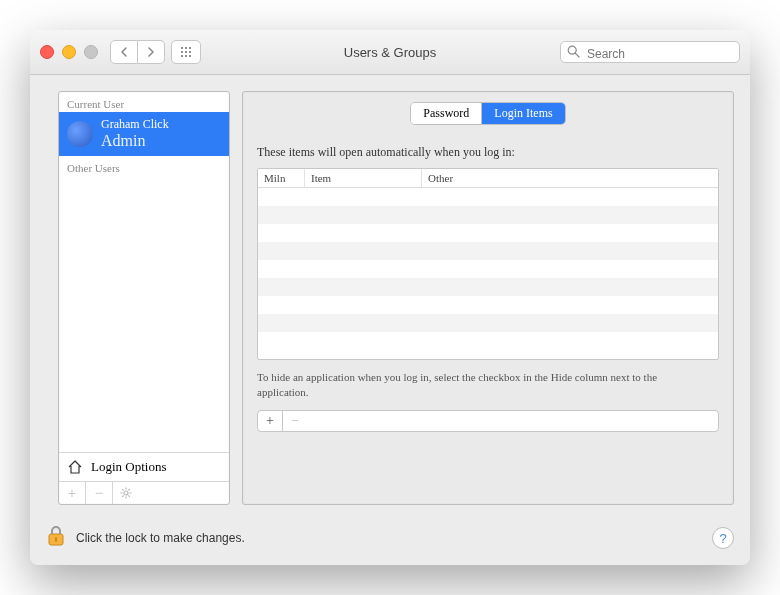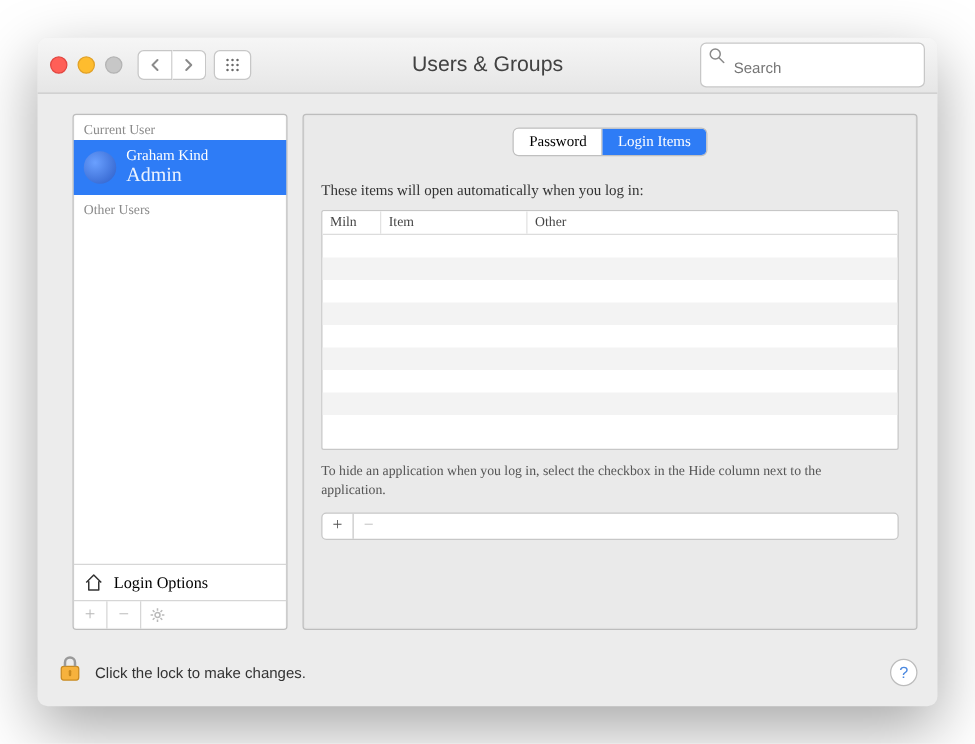--- a/index.html
+++ b/index.html
@@ -10,23 +10,23 @@
   .tl{width:12px;height:12px;border-radius:50%;}
   .tl.red{background:#ff5f57;border:0.5px solid #e24640;}
   .tl.yel{background:#febc2e;border:0.5px solid #e1a126;}
   .tl.grn{background:#c7c7c7;border:0.5px solid #b3b3b3;}
   .tb-btn{height:22px;border:1px solid #c7c7c7;background:#fff;border-radius:5px;display:flex;align-items:center;justify-content:center;color:#6e6e6e;}
   .nav-group{display:flex;}
   .nav-group .tb-btn{width:26px;border-radius:0;}
   .nav-group .tb-btn:first-child{border-top-left-radius:5px;border-bottom-left-radius:5px;}
   .nav-group .tb-btn:last-child{border-top-right-radius:5px;border-bottom-right-radius:5px;border-left:none;}
   .grid-btn{width:28px;margin-left:6px;}
-  .title{position:absolute;left:0;right:0;text-align:center;font-size:17px;color:#424242;pointer-events:none;}
+  .title{position:absolute;left:0;right:0;text-align:center;font-size:13px;color:#424242;pointer-events:none;}
   .search{margin-left:auto;width:180px;}
-  .search-input{width:100%;height:36px;border:1px solid #c7c7c7;border-radius:5px;background:#fff;padding:4px 8px 0 26px;font-size:12px;color:#333;box-sizing:border-box;}
+  .search-input{width:100%;height:22px;border:1px solid #c7c7c7;border-radius:5px;background:#fff;padding:4px 8px 0 26px;font-size:12px;color:#333;box-sizing:border-box;}
   .search-wrap{position:relative;}
   .search-wrap svg{position:absolute;left:7px;top:4px;pointer-events:none;}
   
   .body{flex:1;padding:16px 16px 12px 28px;display:flex;gap:12px;box-sizing:border-box;position:relative;font-family:Liberation Serif, serif;}
   .sidebar{width:170px;border:1px solid #bdbdbd;background:#fff;border-radius:3px;display:flex;flex-direction:column;box-shadow:inset 0 0 0 1px rgba(0,0,0,0.02);}
   .sb-section-label{font-size:11px;color:#8a8a8a;padding:6px 8px 2px 8px;}
   .user-row{display:flex;align-items:center;gap:8px;padding:6px 8px;}
   .user-row.sel{background:#2e7cf6;color:#fff;}
   .avatar{width:26px;height:26px;border-radius:50%;background:radial-gradient(circle at 35% 35%,#6aa0ff,#2b5cc7);}
   .user-meta{display:flex;flex-direction:column;line-height:1.15;}
@@ -110,21 +110,21 @@
     </div>
   </div>
 
   <div class="body">
 
     <div class="sidebar">
       <div class="sb-section-label">Current User</div>
       <div class="user-row sel">
         <div class="avatar"></div>
         <div class="user-meta">
-          <span class="user-name">Graham Kind</span>
+          <span class="user-name">Graham Click</span>
           <span class="user-role">Admin</span>
         </div>
       </div>
       <div class="sb-section-label">Other Users</div>
       <div class="sb-fill"></div>
       <div class="login-options">
         <svg width="16" height="16" viewBox="0 0 16 16">
           <path d="M2 8 L8 2 L14 8 M4 7 V14 H12 V7" stroke="#333" stroke-width="1.2" fill="none" stroke-linejoin="round"></path>
         </svg>
         <span>Login Options</span>

